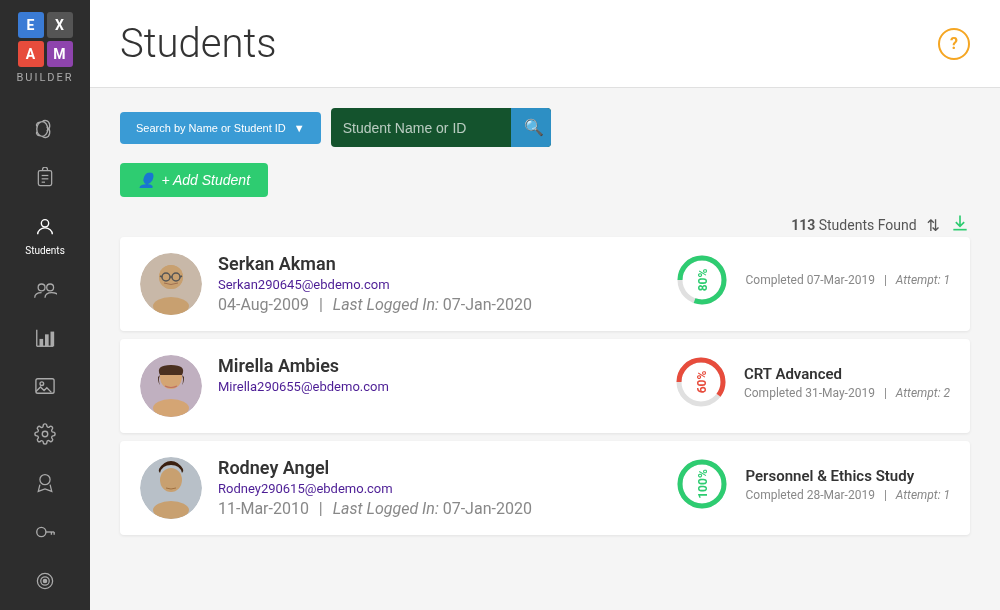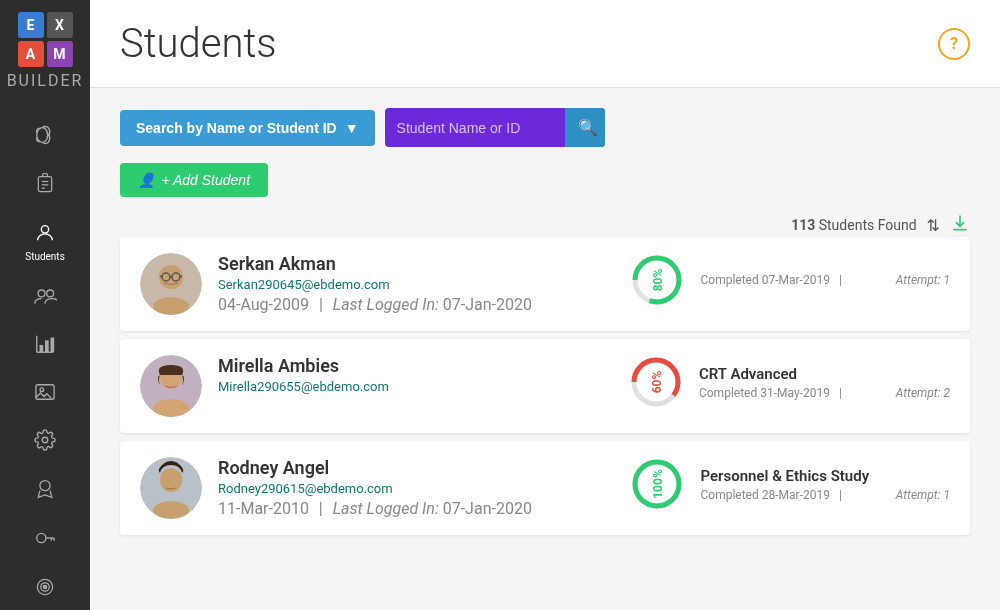--- a/index.html
+++ b/index.html
@@ -34,21 +34,21 @@
       display: flex; align-items: center; justify-content: center;
       font-weight: bold; font-size: 14px; color: white;
       border-radius: 3px;
     }
     .logo-e { background: #3a7bd5; }
     .logo-x { background: #555; }
     .logo-a { background: #e74c3c; }
     .logo-m { background: #8e44ad; }
     .logo-builder {
       color: #aaa;
-      font-size: 16px;
+      font-size: 11px;
       letter-spacing: 2px;
       text-transform: uppercase;
     }
     .nav-items {
       display: flex;
       flex-direction: column;
       align-items: center;
       width: 100%;
       padding-top: 10px;
       flex: 1;
@@ -125,32 +125,31 @@
       gap: 10px;
       margin-bottom: 16px;
       align-items: center;
     }
     .search-type-btn {
       background: #3a9bd5;
       color: white;
       border: none;
       padding: 10px 16px;
       border-radius: 4px;
-      font-size: 14px;
+      font-size: 11px;
       cursor: pointer;
       display: flex;
       align-items: center;
       gap: 8px;
       white-space: nowrap;
-      font-weight: bold;
     }
     .search-input-wrap {
       display: flex;
       align-items: center;
-      background: #6d28d9;
+      background: #14532d;
       border-radius: 4px;
       overflow: hidden;
       flex: 0 0 220px;
     }
     .search-input {
       background: transparent;
       border: none;
       outline: none;
       color: rgba(255,255,255,0.8);
       padding: 10px 12px;
@@ -214,21 +213,21 @@
       flex: 1;
     }
     .student-name {
       font-size: 18px;
       font-weight: 600;
       color: #333;
       margin-bottom: 3px;
     }
     .student-email {
       font-size: 13px;
-      color: #0f766e;
+      color: #4c1d95;
       margin-bottom: 3px;
     }
     .student-meta {
       font-size: 16px;
       color: #888;
     }
     .student-meta .sep { margin: 0 6px; }
     .student-meta .logged-label { font-style: italic; }
 
     .score-section {
@@ -259,21 +258,21 @@
       font-size: 15px;
       font-weight: 600;
       color: #333;
       margin-bottom: 3px;
     }
     .course-meta {
       font-size: 12px;
       color: #888;
     }
     .course-meta .sep { margin: 0 6px; }
-    .course-meta .attempt { font-style: italic; margin-left: 45px; }
+    .course-meta .attempt { font-style: italic; }
   </style>
 </head>
 <body>
 
 <nav class="sidebar">
   <div class="logo-area">
     <div class="logo-grid">
       <div class="logo-cell logo-e">E</div>
       <div class="logo-cell logo-x">X</div>
       <div class="logo-cell logo-a">A</div>

